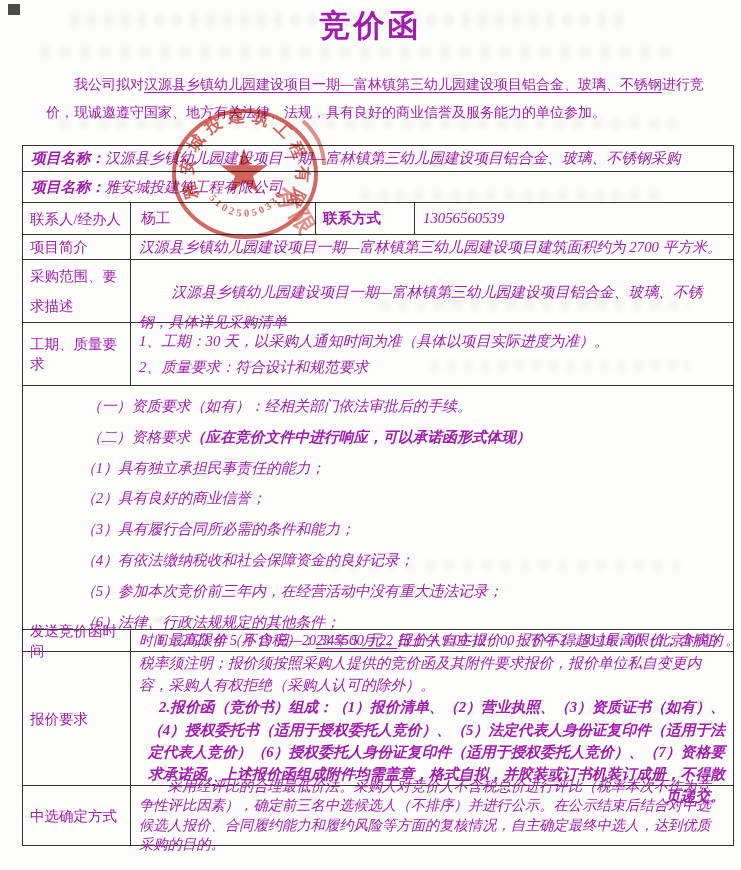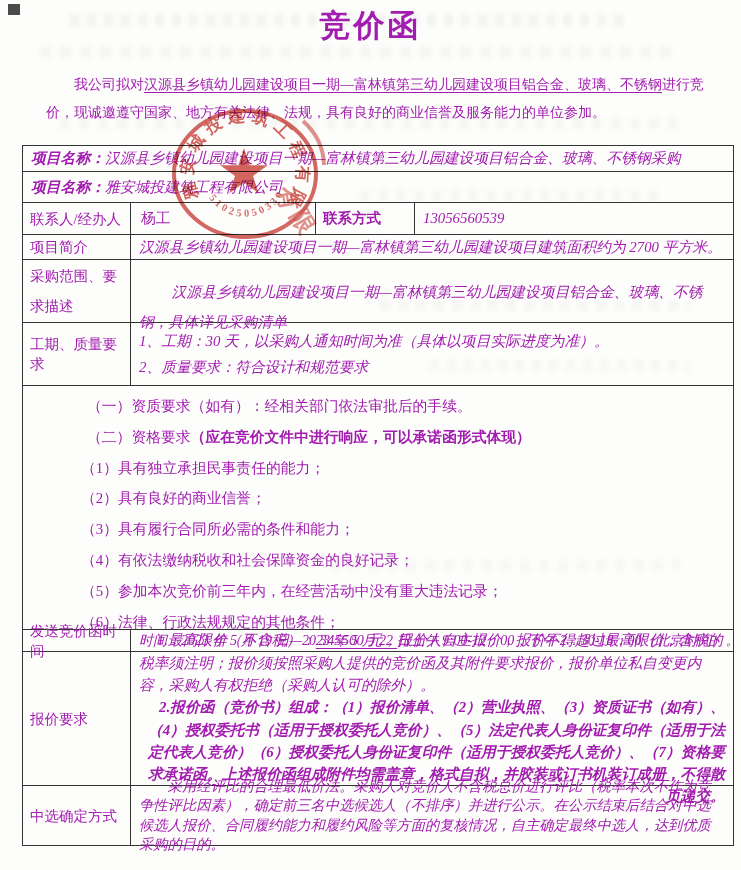--- a/index.html
+++ b/index.html
@@ -52,21 +52,21 @@
   .h-r9{height:134px} .h-r10{height:60px}
   .inline-lab { font-weight:bold; white-space:nowrap; }
   .cell-mid { flex:0 0 185px; width:185px; border-right:1px solid #343434;
               display:flex; align-items:center; padding:0 10px; }
   .cell-mid2 { flex:0 0 99px; width:99px; border-right:1px solid #343434;
                display:flex; align-items:center; padding:0 7px;
                font-weight:bold; font-size:14.5px; }
   .scope-p { line-height:30px; text-indent:2.2em;margin-top:32px; }
   .sched p { line-height:26px; }
   .qual { padding-top:5px; }
-  .qual div { line-height:30.8px; padding-left:50px; white-space:nowrap; }
+  .qual div { line-height:30.8px; padding-left:50px; white-space:nowrap;font-style:italic; }
   .qual div.hd { padding-left:56px; }
   .time-line { white-space:nowrap; font-size:14px; }
   .quote p { line-height:22.3px; text-indent:1.2em; }
   .quote .p2 { font-weight:bold;text-align:right; }
   .sel p { line-height:19.5px; text-indent:2em; font-size:14.3px; }
 
   
   .stamp { position:absolute; left:140px; top:93px; width:220px; height:170px;
            mix-blend-mode:multiply; opacity:.92; }
   .stamp text { font-family:"Liberation Serif","DejaVu Serif",serif; }

